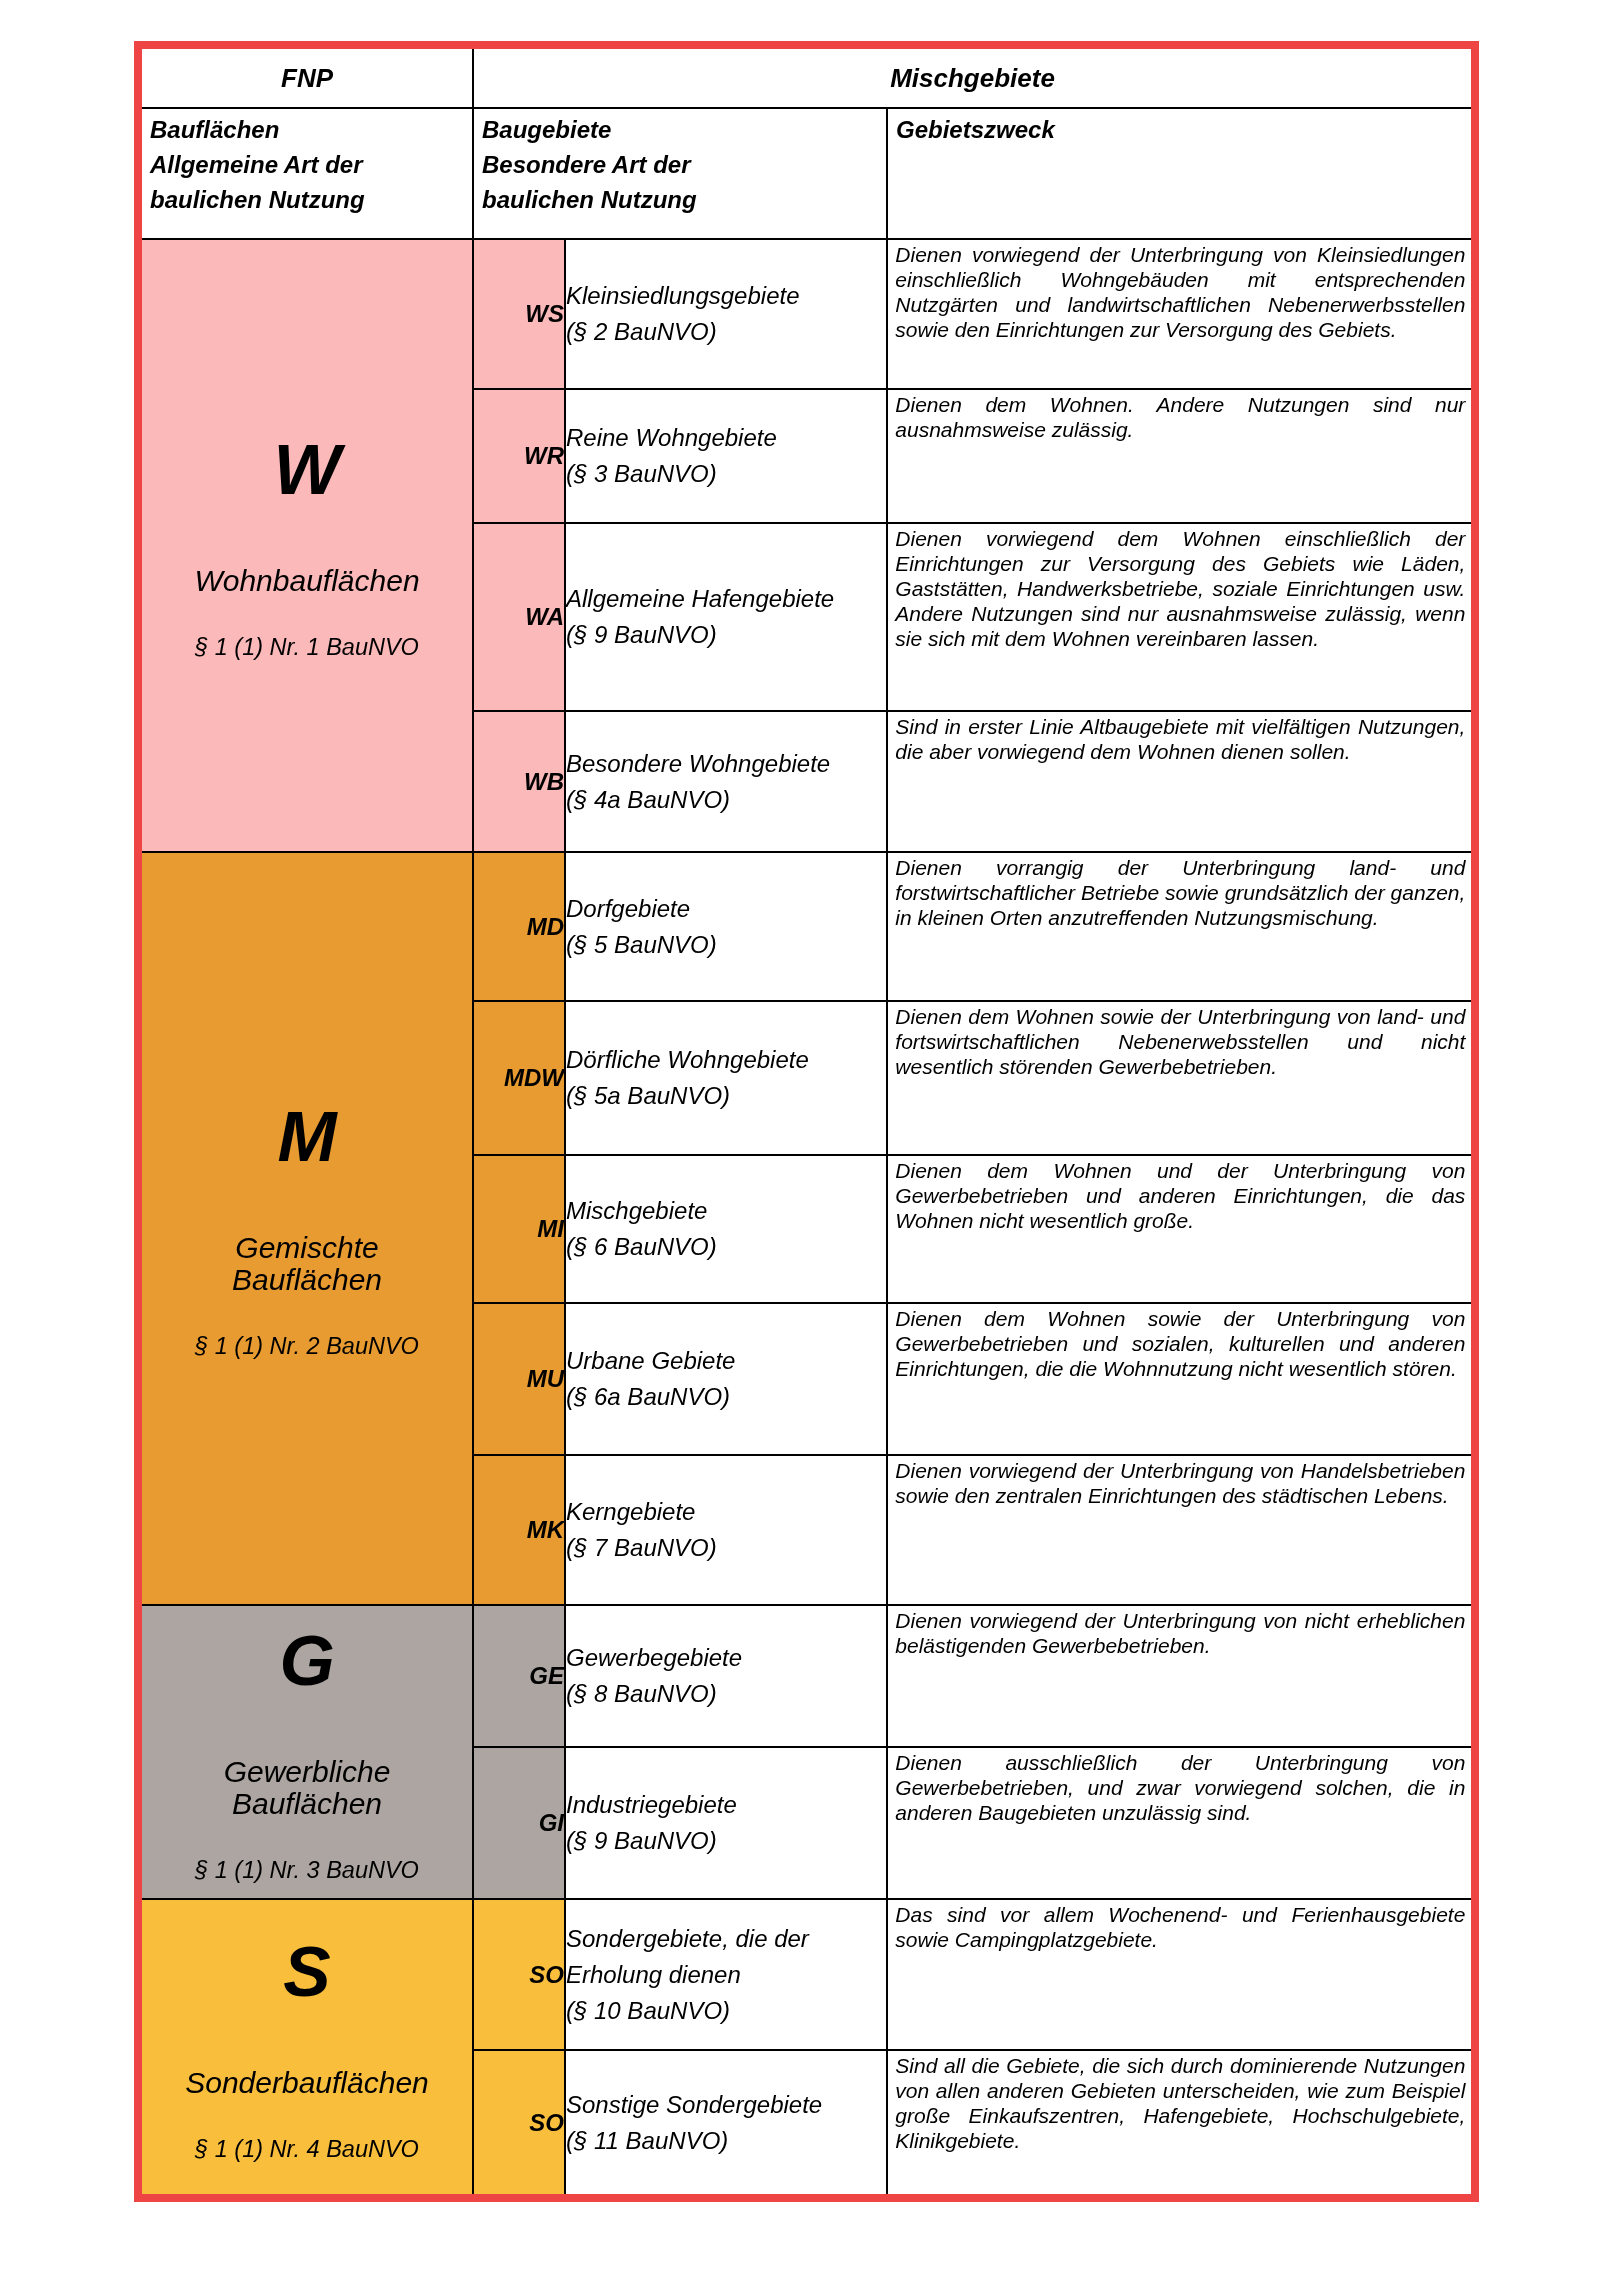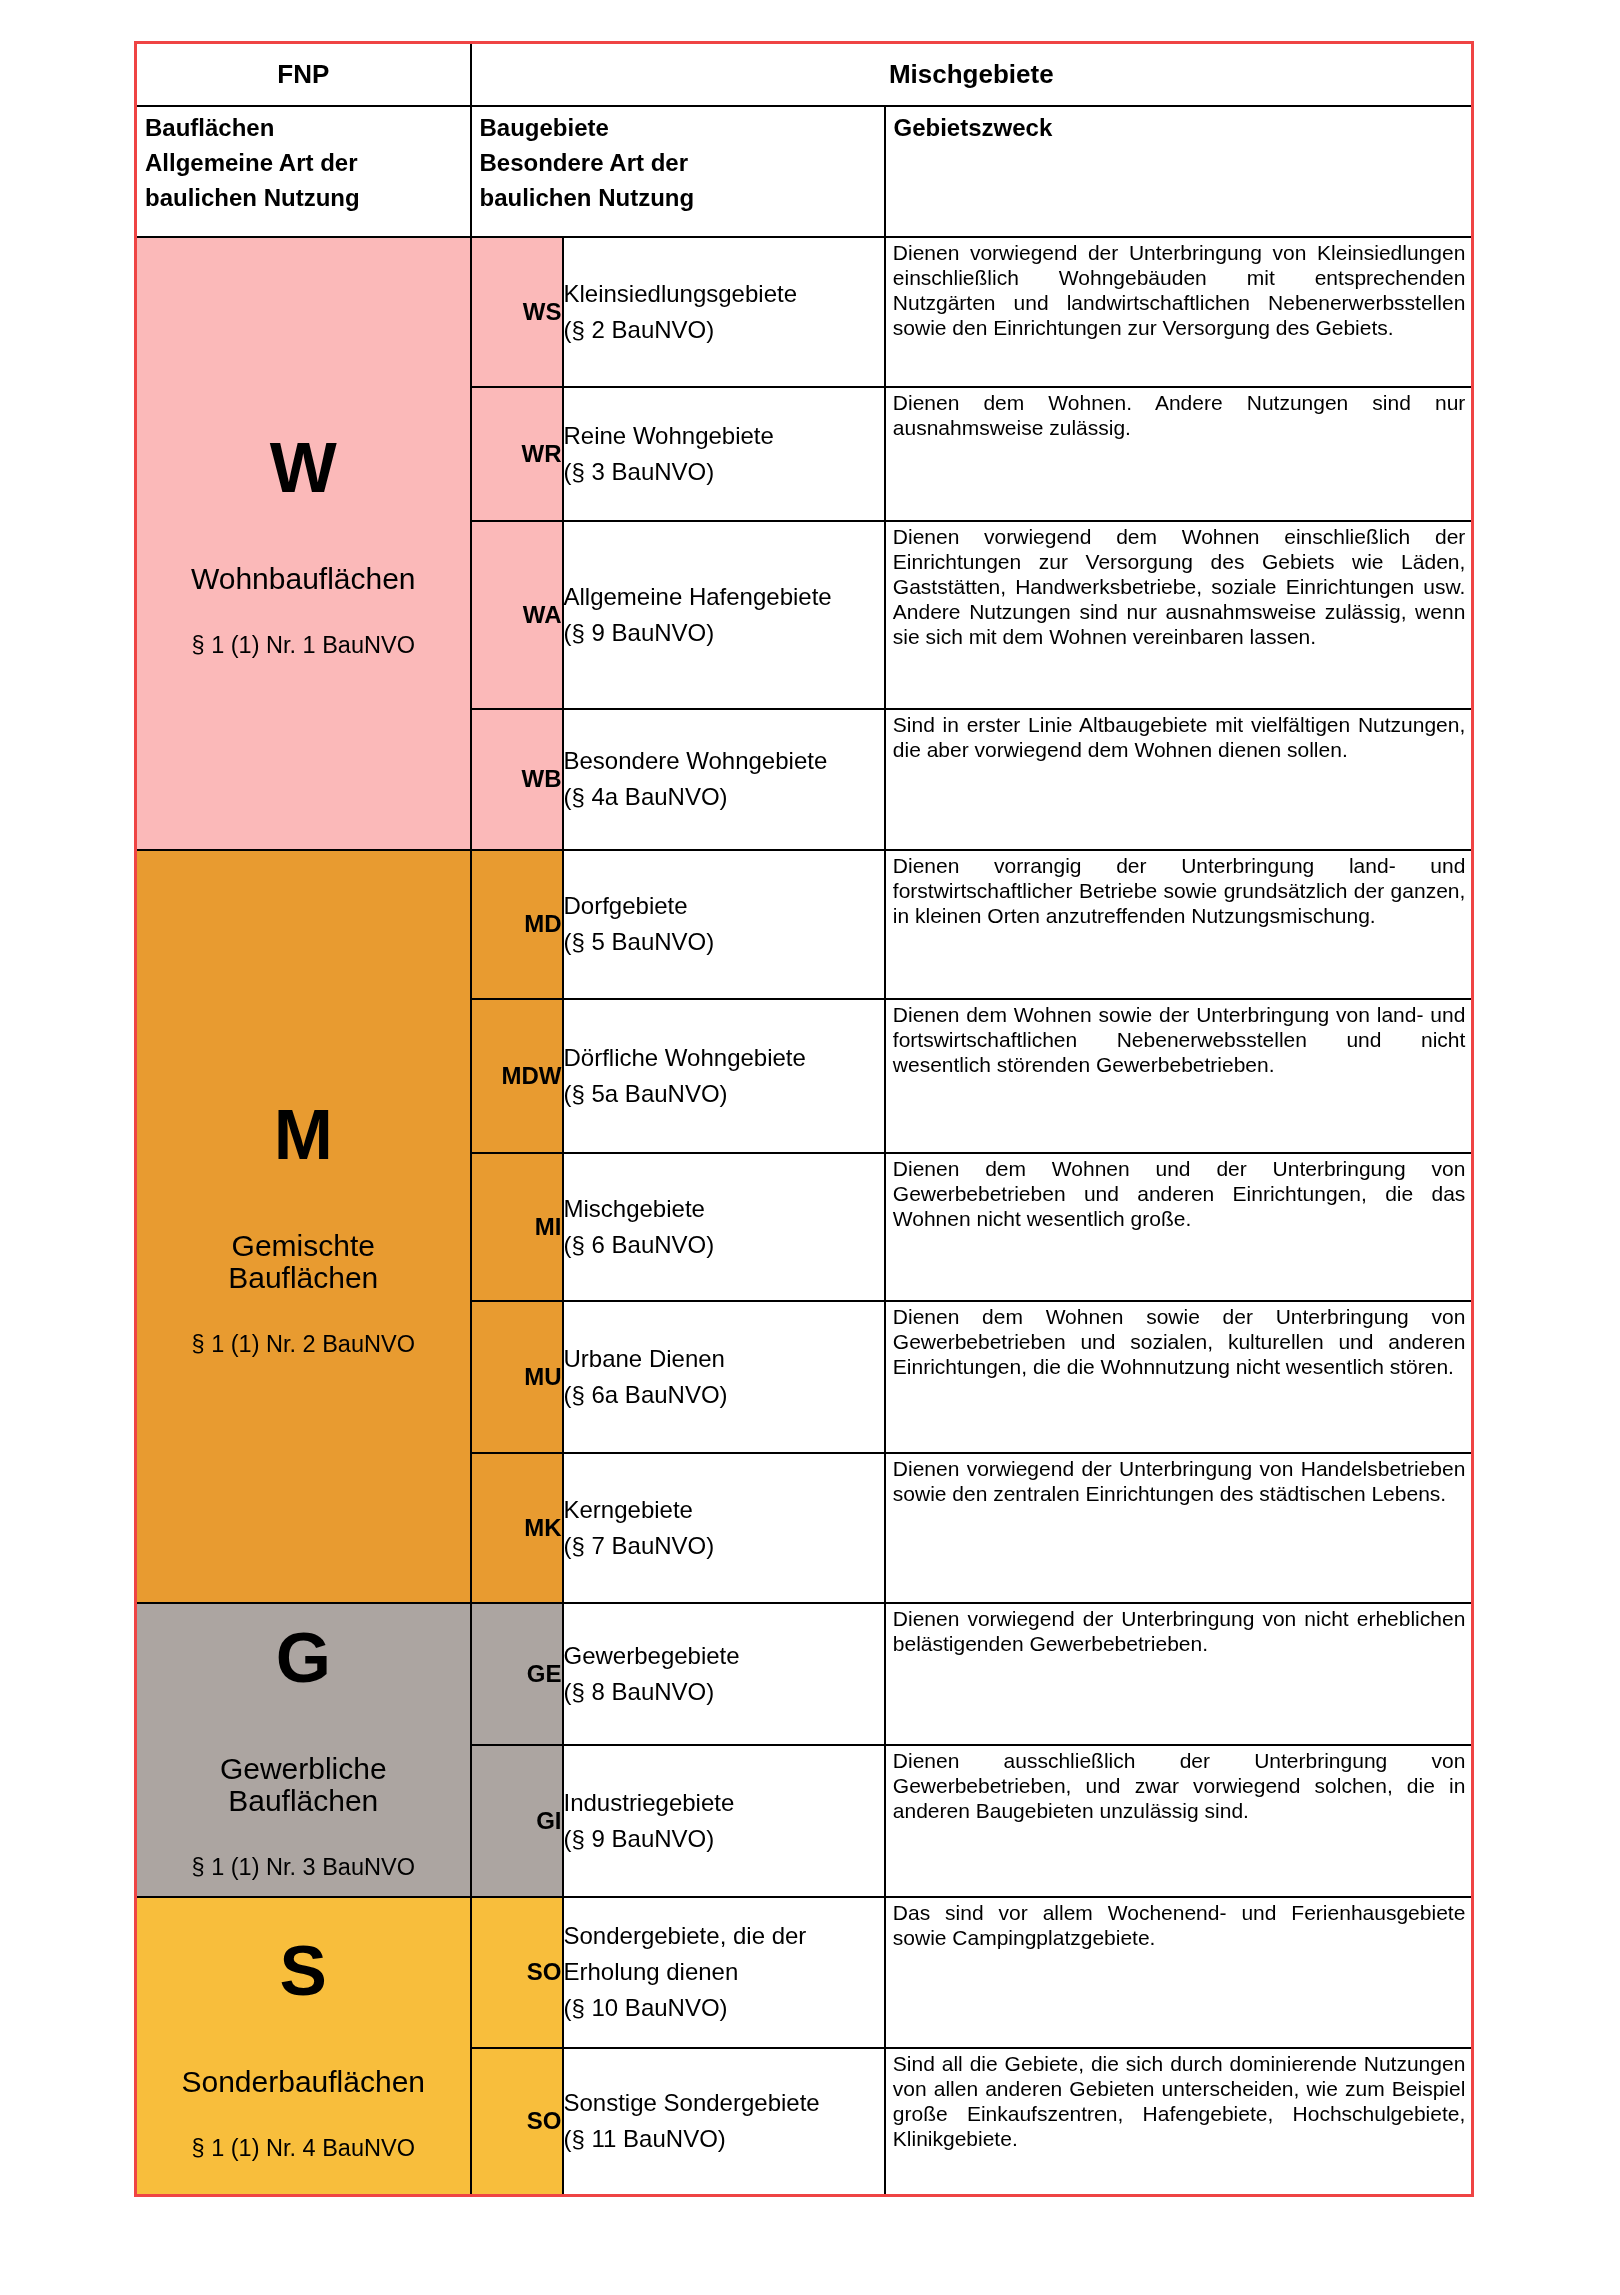--- a/index.html
+++ b/index.html
@@ -15,21 +15,22 @@
     font-family: "Liberation Sans", "DejaVu Sans", sans-serif;
     color: #000000;
   }
   table.plan {
     position: absolute;
     left: 134px;
     top: 41px;
     border-collapse: collapse;
     table-layout: fixed;
     width: 1338px;
-    border: 3px solid #ef4444;
+    border: 8px solid #ef4444;
+    font-style: italic;
   }
   col.c1 { width: 335px; }
   col.c2 { width: 92px; }
   col.c3 { width: 322px; }
   col.c4 { width: 588px; }
 
   td {
     border: 2.4px solid #000000;
     vertical-align: top;
     overflow: hidden;
@@ -214,21 +215,21 @@
         <td class="district">
           <div class="district-name">Mischgebiete</div>
           <div class="district-par">(§ 6 BauNVO)</div>
         </td>
         <td class="purpose">Dienen dem Wohnen und der Unterbringung von Gewerbebetrieben und anderen Einrichtungen, die das Wohnen nicht wesentlich große.</td>
       </tr>
 
       <tr style="height:152px">
         <td class="code grp-m">MU</td>
         <td class="district">
-          <div class="district-name">Urbane Dienen</div>
+          <div class="district-name">Urbane Gebiete</div>
           <div class="district-par">(§ 6a BauNVO)</div>
         </td>
         <td class="purpose">Dienen dem Wohnen sowie der Unterbringung von Gewerbebetrieben und sozialen, kulturellen und anderen Einrichtungen, die die Wohnnutzung nicht wesentlich stören.</td>
       </tr>
 
       <tr style="height:150px">
         <td class="code grp-m">MK</td>
         <td class="district">
           <div class="district-name">Kerngebiete</div>
           <div class="district-par">(§ 7 BauNVO)</div>

